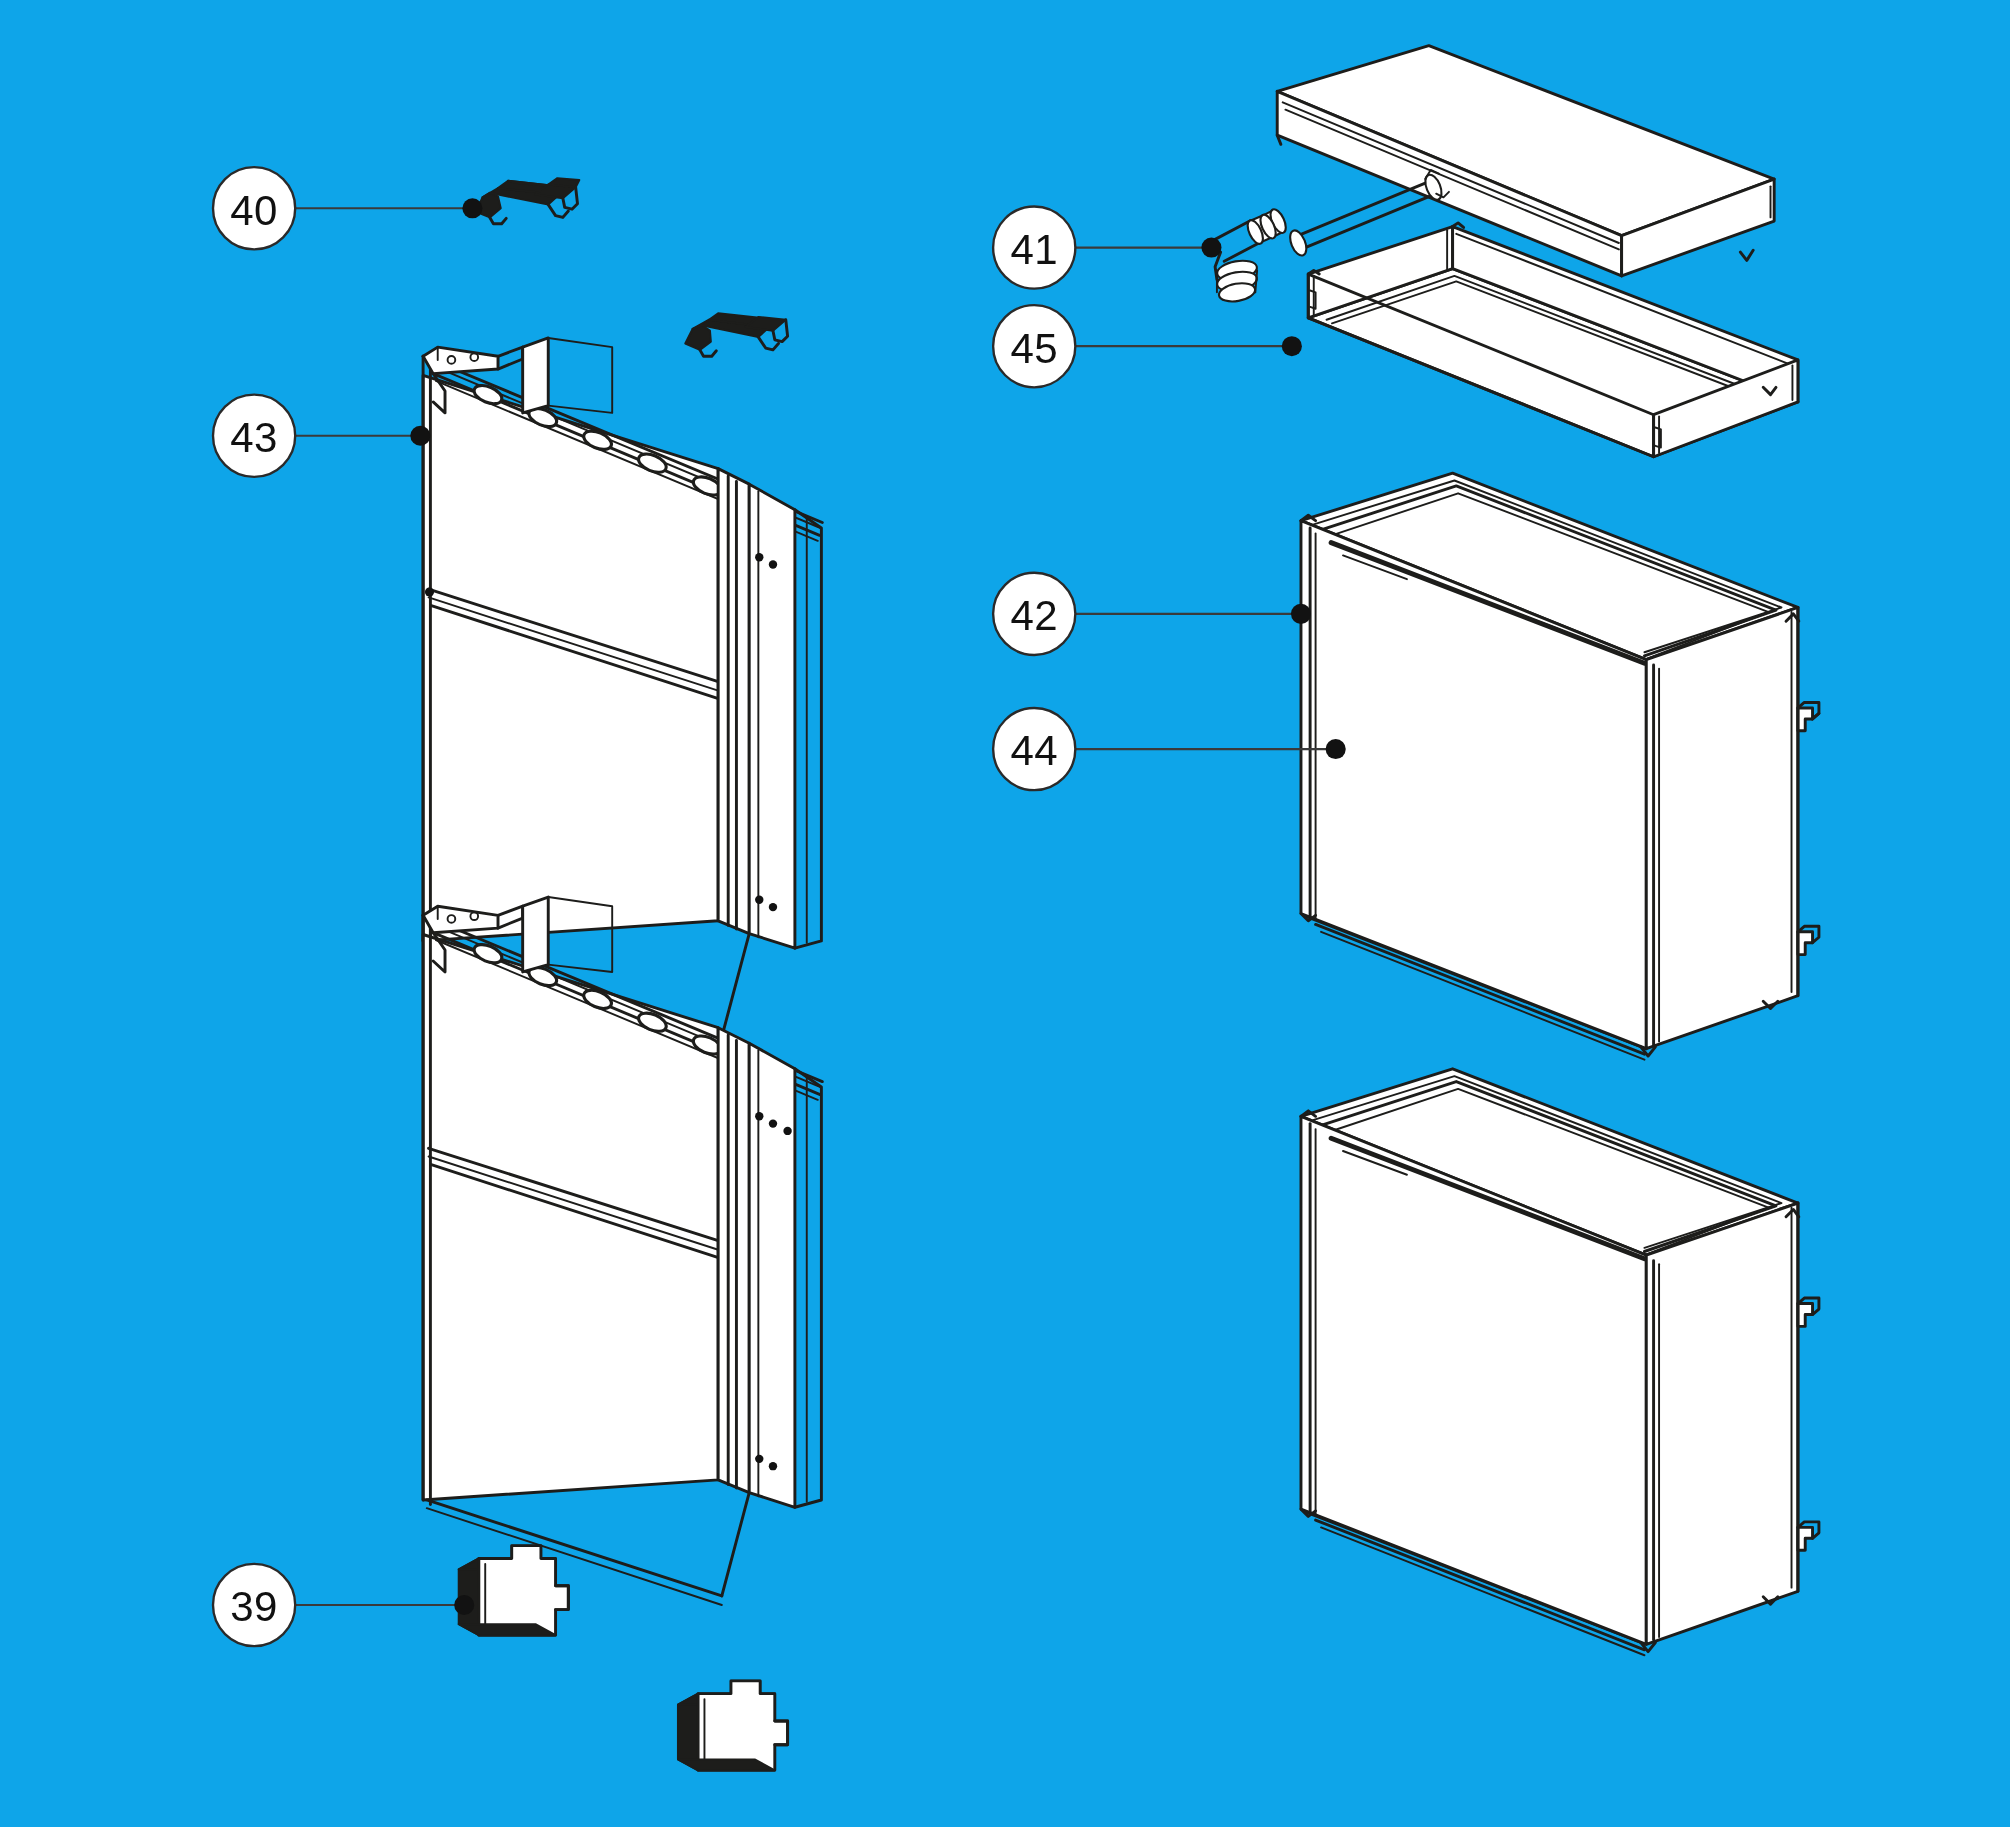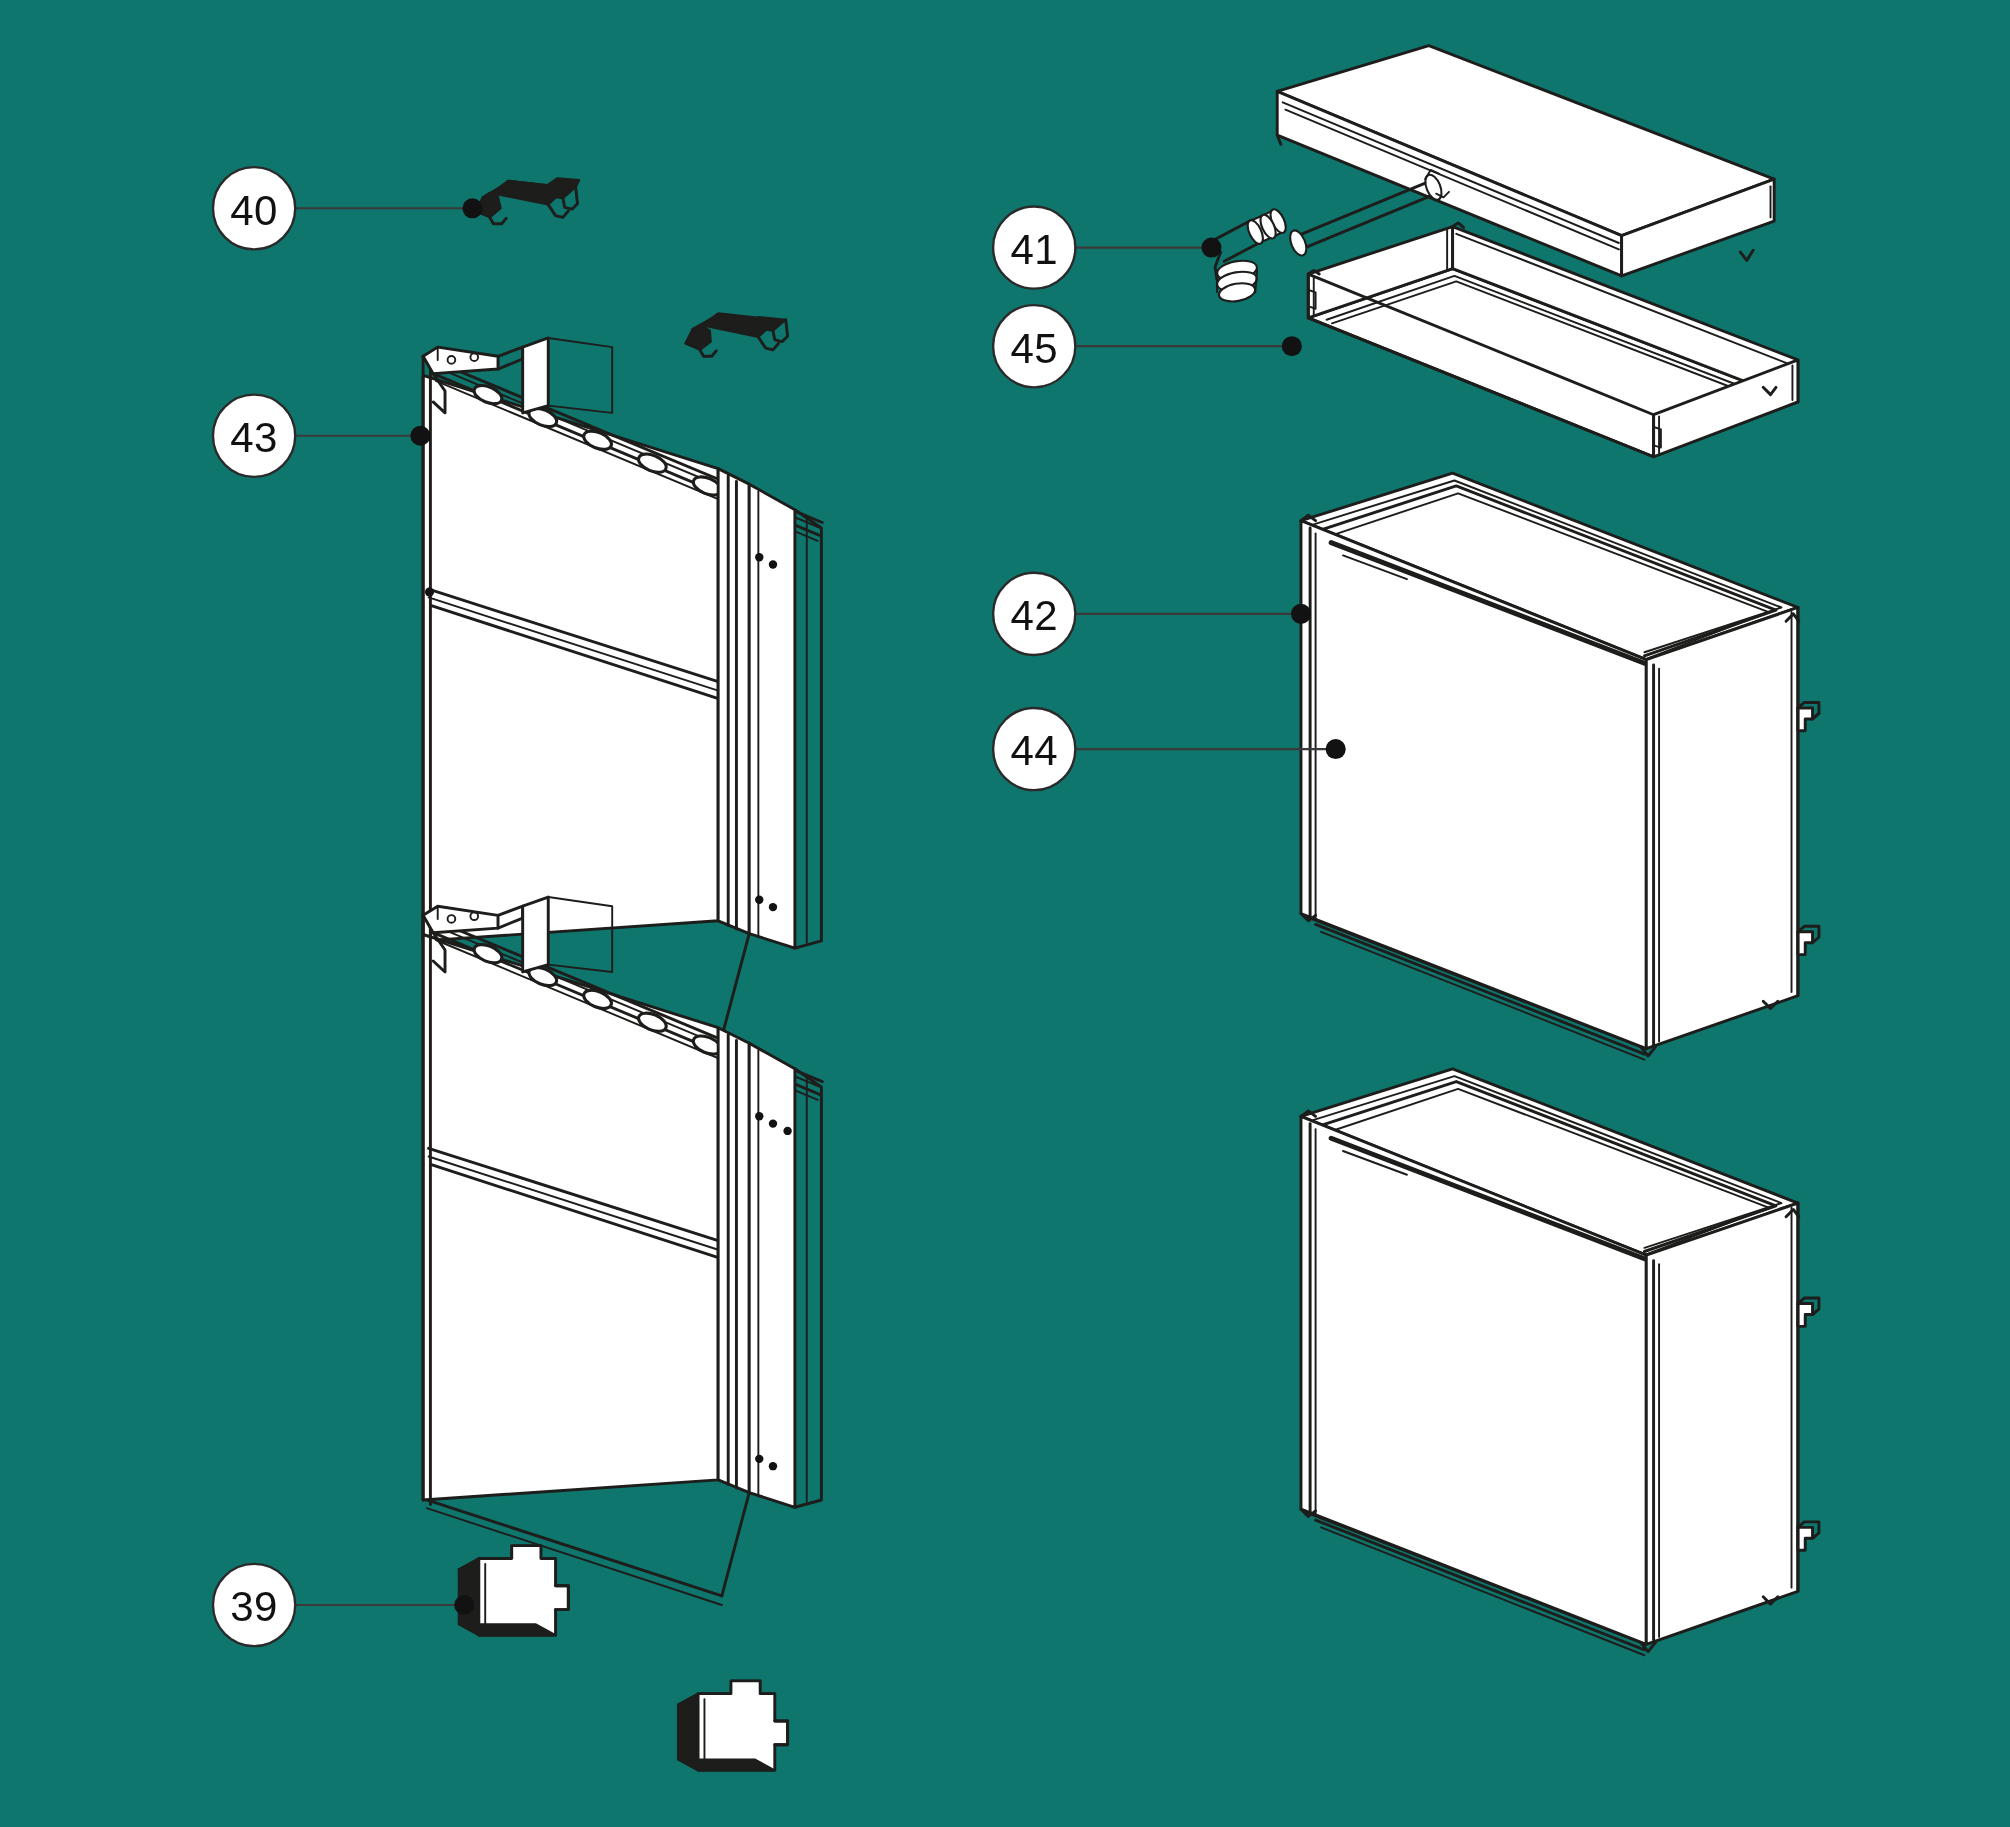--- a/index.html
+++ b/index.html
@@ -7,21 +7,21 @@
     padding: 0;
     background: #ffffff;
   }
   body {
     font-family: "Liberation Sans", sans-serif;
   }
   #sheet {
     position: relative;
     width: 2010px;
     height: 1827px;
-    background: #0f766e;
+    background: #0ea5e9;
     overflow: hidden;
   }
   #artboard {
     position: absolute;
     inset: 0;
     width: 2010px;
     height: 1827px;
     display: block;
   }
   .ln      { fill: none; stroke: #1d1d1b; stroke-width: 3.2; stroke-linecap: round; stroke-linejoin: round; }

